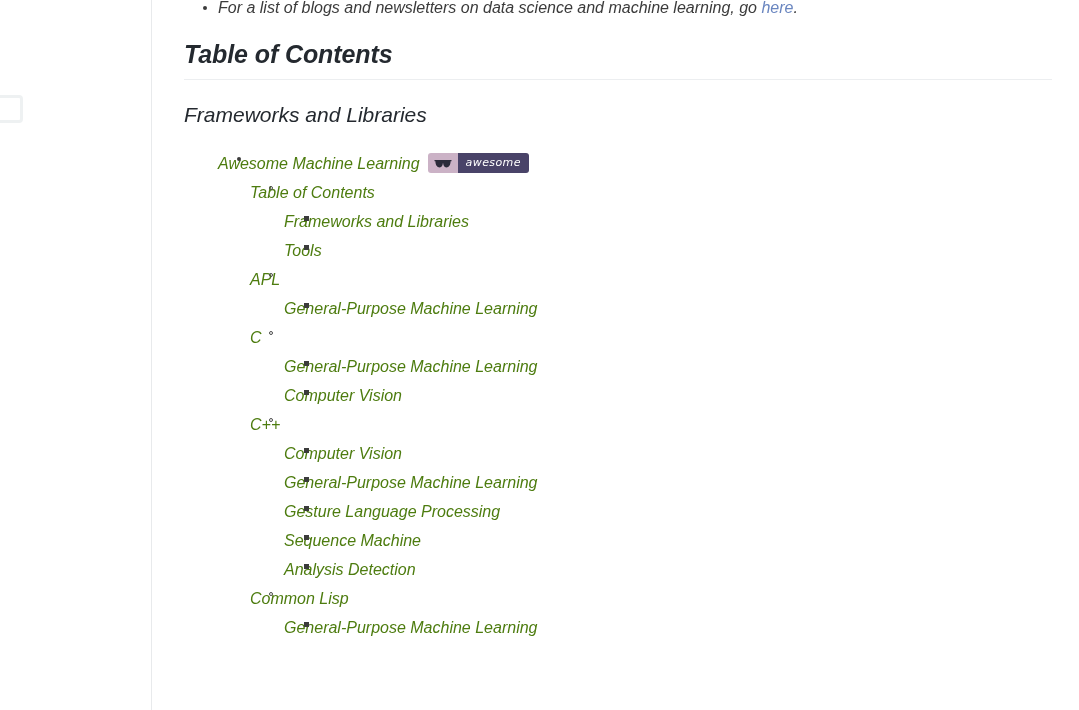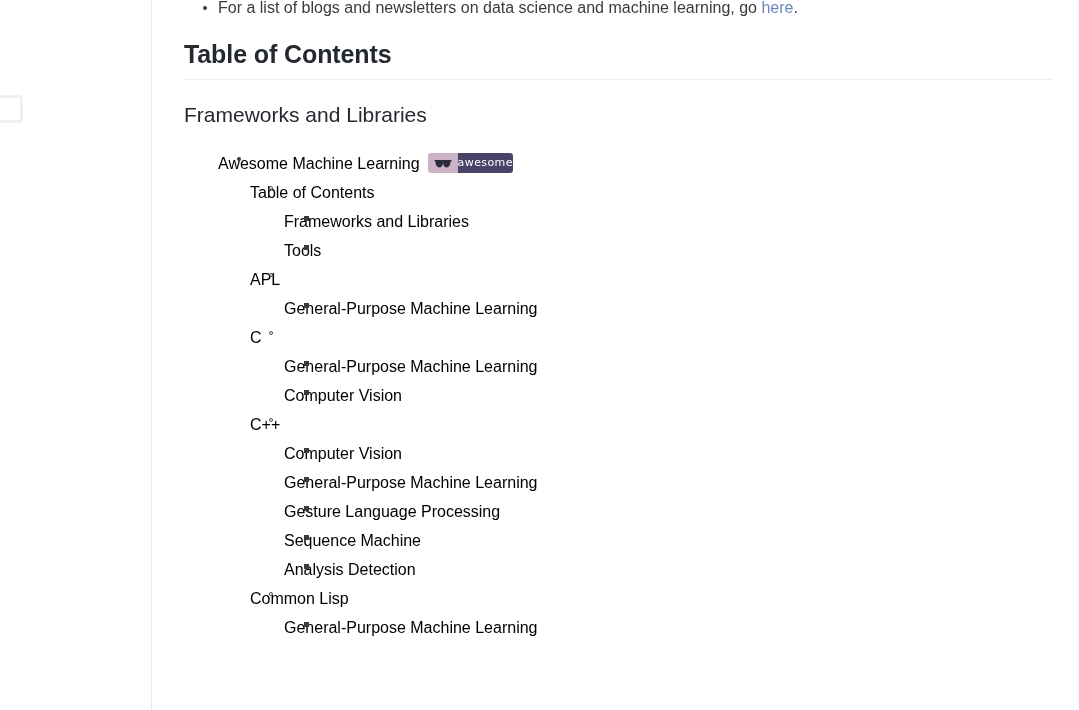--- a/index.html
+++ b/index.html
@@ -15,20 +15,21 @@
     color: #333333;
     -webkit-font-smoothing: antialiased;
   }
 
   
   #page {
     position: relative;
     width: 1079px;
     height: 660px;
     background: #ffffff;
+    font-style: italic;
   }
 
   
   #edge-widget {
     position: absolute;
     left: -9px;
     top: 95px;
     width: 26px;
     height: 22px;
     border: 3px solid #eef1f2;
@@ -172,21 +173,21 @@
 
   .row {
     position: relative;
     font-size: 16px;
     line-height: 19px;
     padding: 5px 0;
     display: block;
     white-space: nowrap;
   }
   .row a.item {
-    color: #000000;
+    color: #4d7c0f;
     text-decoration: none;
     font-size: 16px;
   }
 
   
   .badge {
     display: inline-block;
     vertical-align: -4px;
     margin-left: 8px;
     height: 20px;
@@ -201,21 +202,21 @@
     background: #cbb2c6;
     width: 30px;
     height: 20px;
     position: relative;
     vertical-align: top;
   }
   .badge .b-right {
     display: inline-block;
     background: #494368;
     height: 20px;
-    padding: 0 0;
+    padding: 0 8px;
     color: #ffffff;
     font-family: "DejaVu Sans", sans-serif;
     font-size: 11px;
     line-height: 20px;
     letter-spacing: 0.4px;
     vertical-align: top;
     text-align: right;
   }
   .badge svg {
     position: absolute;

